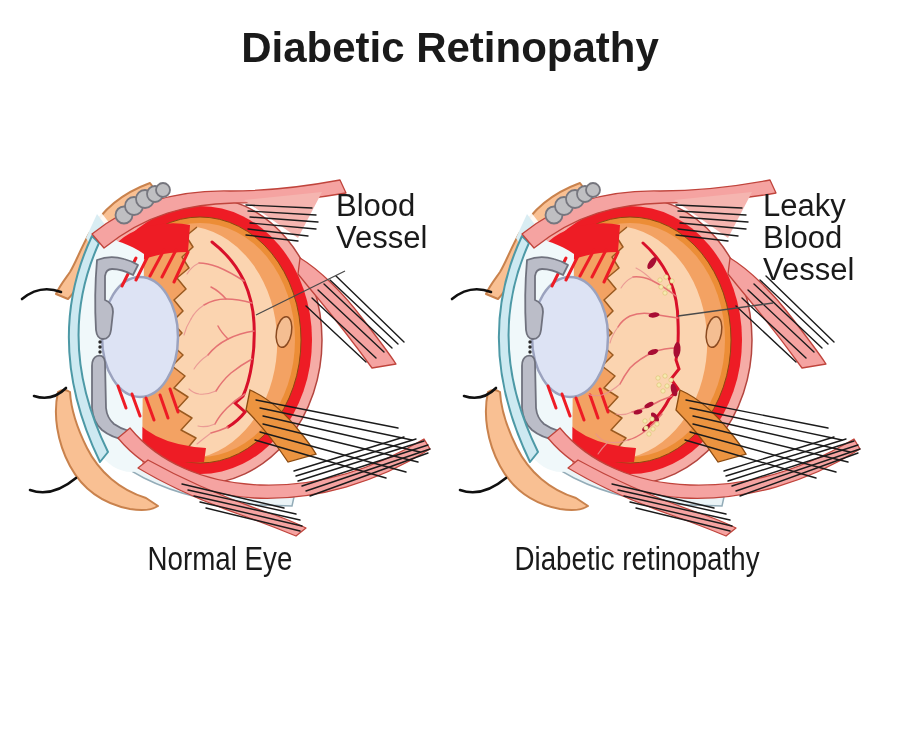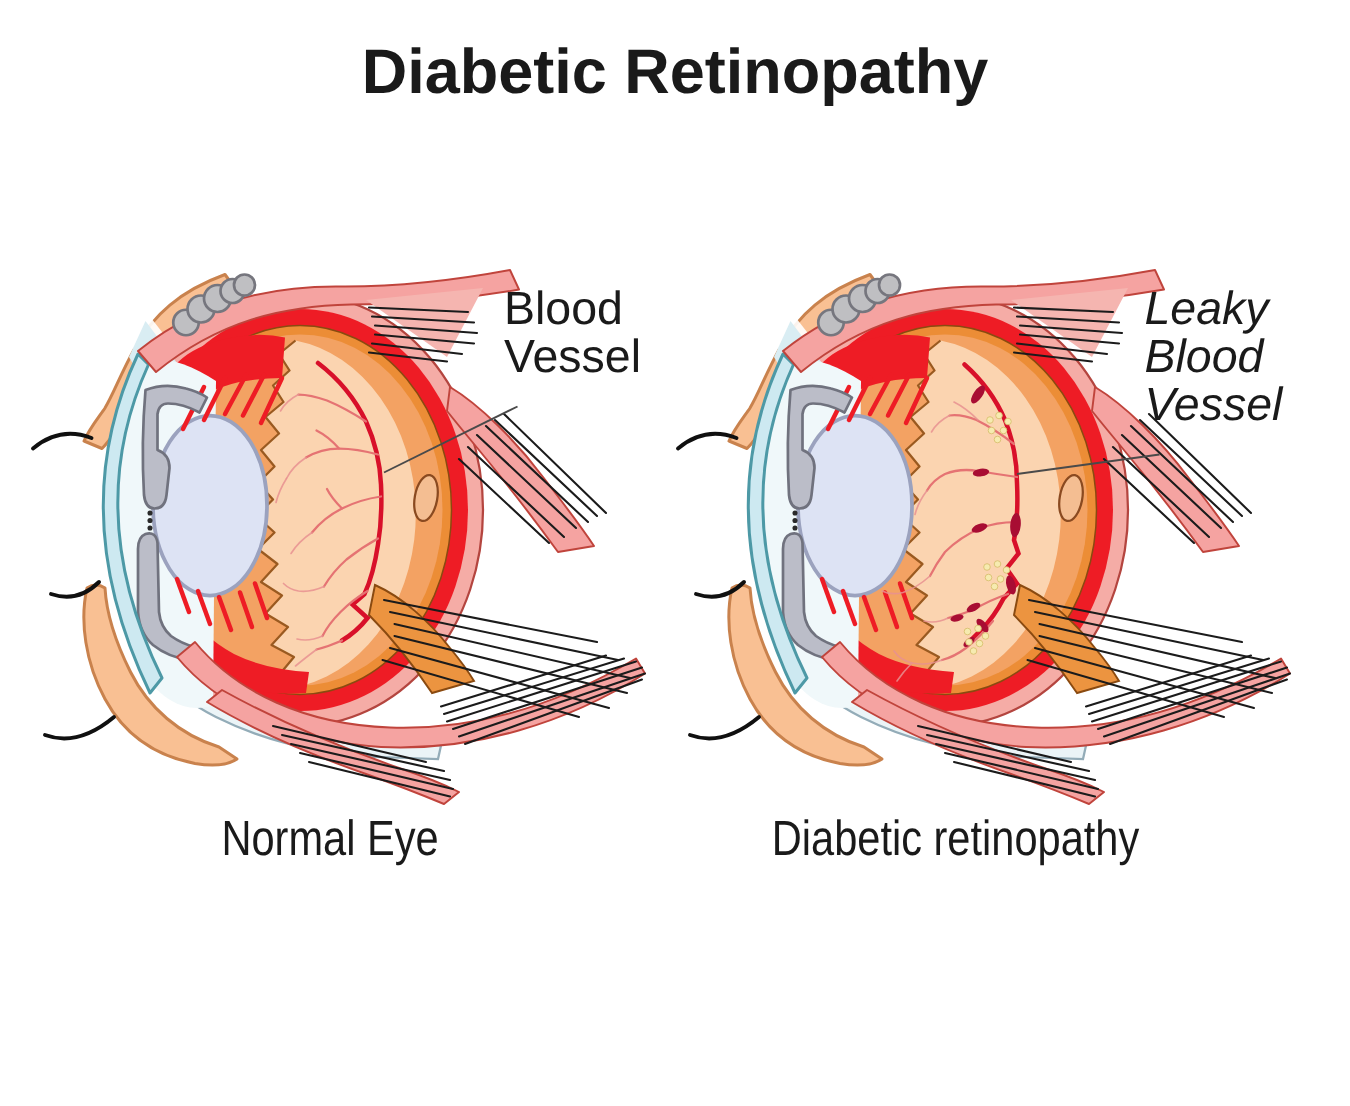--- a/index.html
+++ b/index.html
@@ -4,21 +4,21 @@
 <style>
   html,body{margin:0;padding:0;background:#fff;}
   body{width:900px;height:737px;position:relative;overflow:hidden;
        font-family:"Liberation Sans", sans-serif;color:var(--text,#1a1a1a);}
   .stage{position:absolute;left:0;top:0;width:900px;height:600px;}
   svg{position:absolute;left:0;top:0;}
   .title{position:absolute;left:0;top:24px;width:900px;text-align:center;
          font-size:42px;font-weight:700;letter-spacing:0px;}
   .annotation{position:absolute;font-size:31px;line-height:32px;white-space:pre-line;}
   .ann-left{left:336px;top:190px;}
-  .ann-right{left:763px;top:190px;font-style:italic;}
+  .ann-right{left:763px;top:190px;}
   .caption{position:absolute;top:540px;font-size:33px;text-align:center;
            transform:scaleX(0.84);}
   .cap-left{left:70px;width:300px;}
   .cap-right{left:487px;width:300px;}
 
   
   .f-sclera{fill:var(--sclera_pink);stroke:#B4453F;stroke-width:1.5;}
   .f-red{fill:var(--choroid_red);}
   .f-orangering{fill:var(--ring_orange);stroke:#8A4A10;stroke-width:1;}
   .f-anterior{fill:var(--anterior_orange);}

